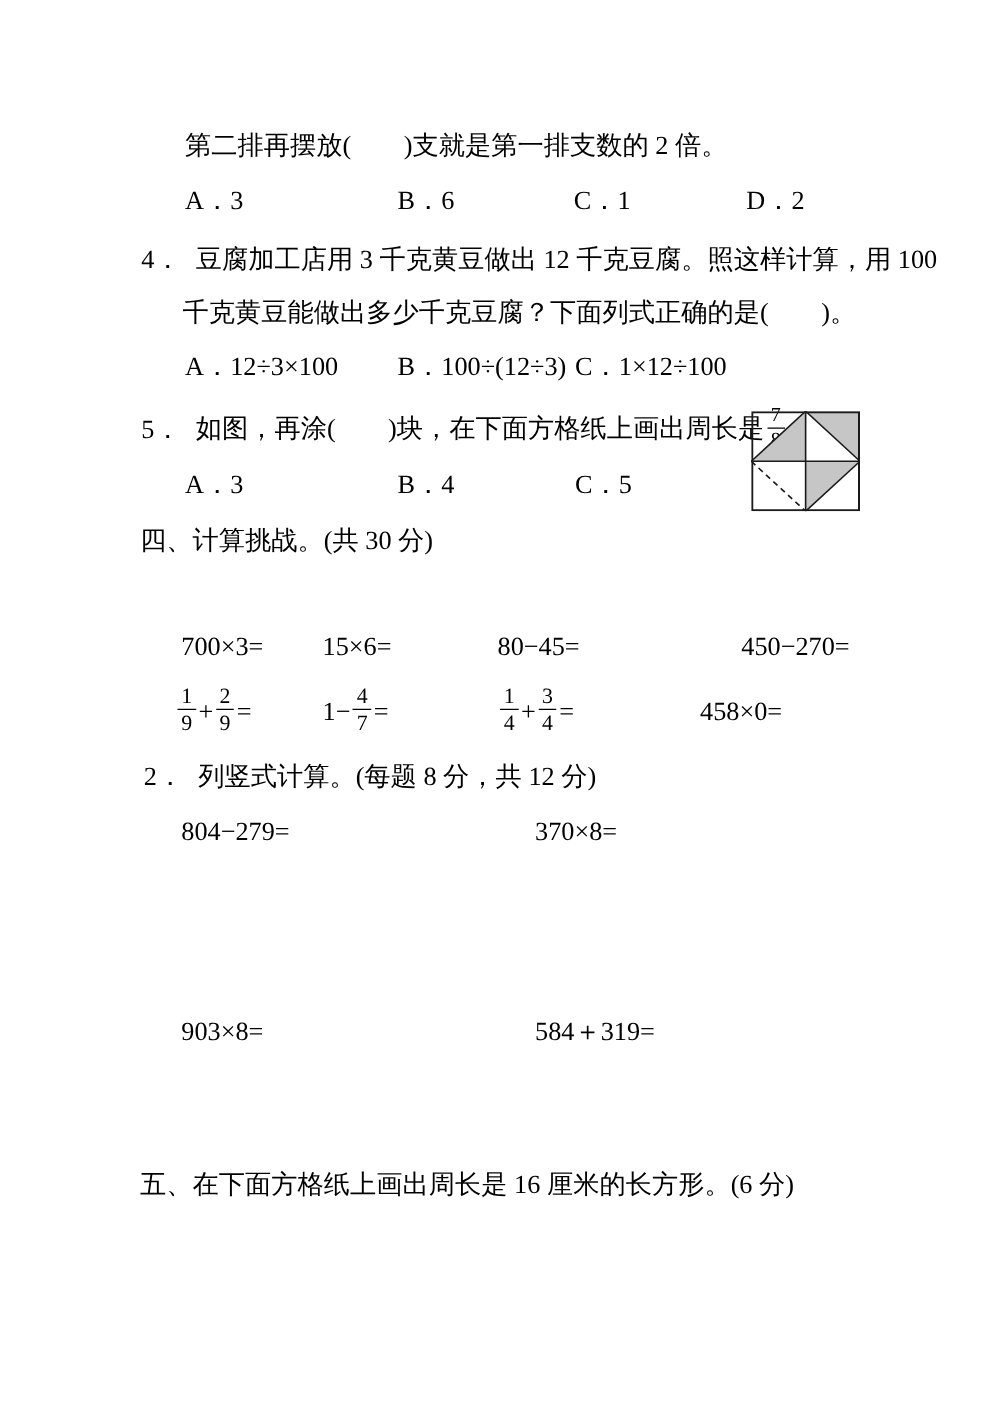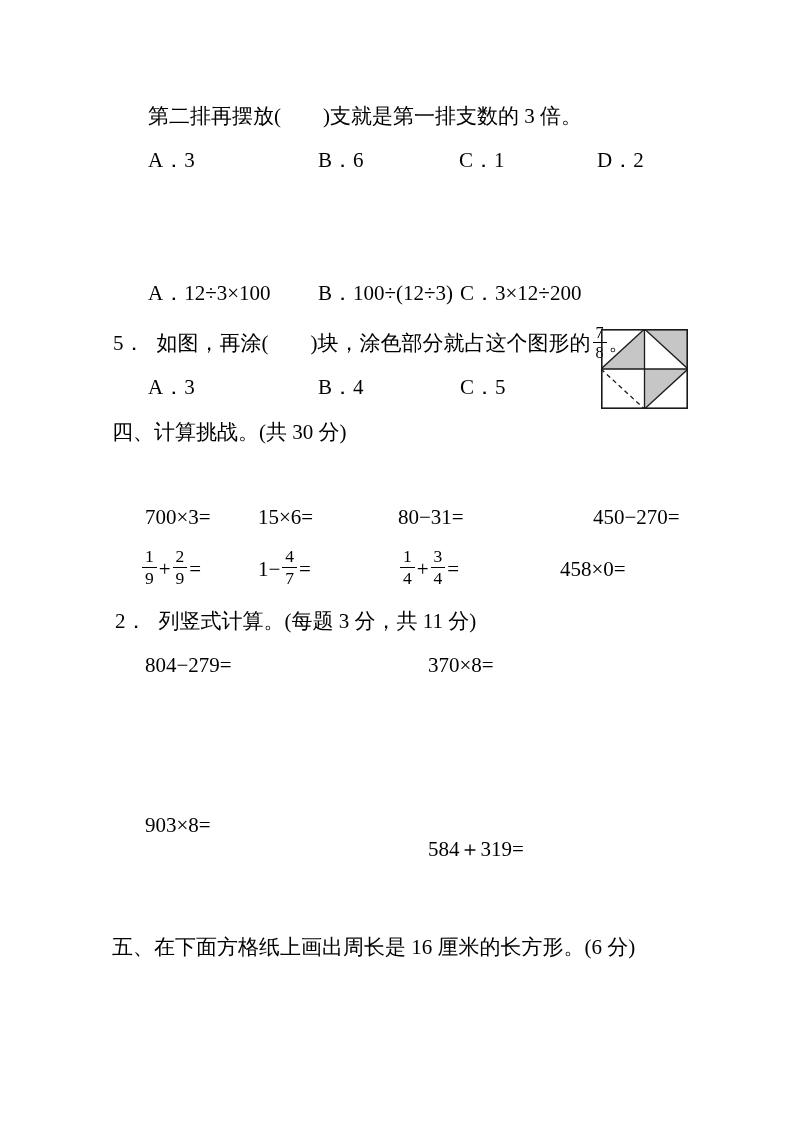--- a/index.html
+++ b/index.html
@@ -30,32 +30,36 @@
   .frac .fd{display:block;padding-top:1px;}
   .exprrow{display:flex;align-items:center;height:52px;}
   .figwrap{position:absolute;}
   .figwrap svg{display:block;}
 </style>
 </head>
 <body>
 
 <div class="page">
 
-  <div class="abs" style="left:148px;top:103px">第二排再摆放(　　)支就是第一排支数的 3 倍。</div>
+  <div class="abs" style="left:148px;top:103px">第二排再摆放(　　)支就是第一排支数的 2 倍。</div>
   <div class="abs" style="left:148px;top:147px">A．3</div>
   <div class="abs" style="left:318px;top:147px">B．6</div>
   <div class="abs" style="left:459px;top:147px">C．1</div>
   <div class="abs" style="left:597px;top:147px">D．2</div>
 
+  <div class="abs" style="left:113px;top:194px">
+    <span class="qnum">4．</span><span>豆腐加工店用 3 千克黄豆做出 12 千克豆腐。照这样计算，用 100</span>
+  </div>
+  <div class="abs" style="left:146px;top:237px">千克黄豆能做出多少千克豆腐？下面列式正确的是(　　)。</div>
   <div class="abs" style="left:148px;top:280px">A．12÷3×100</div>
   <div class="abs" style="left:318px;top:280px">B．100÷(12÷3)</div>
-  <div class="abs" style="left:460px;top:280px">C．3×12÷200</div>
+  <div class="abs" style="left:460px;top:280px">C．1×12÷100</div>
 
   <div class="abs" style="left:113px;top:326px">
-    <span class="qnum">5．</span><span>如图，再涂(　　)块，涂色部分就占这个图形的</span><span class="frac" style="font-size:16px"><span class="fn">7</span><span class="fd">8</span></span><span>。</span>
+    <span class="qnum">5．</span><span>如图，再涂(　　)块，在下面方格纸上画出周长是</span><span class="frac" style="font-size:16px"><span class="fn">7</span><span class="fd">8</span></span><span>。</span>
   </div>
   <div class="abs" style="left:148px;top:374px">A．3</div>
   <div class="abs" style="left:318px;top:374px">B．4</div>
   <div class="abs" style="left:460px;top:374px">C．5</div>
 
   <div class="figwrap" style="left:601px;top:329px">
     <svg width="87" height="80" viewBox="0 0 87 80">
       <polygon points="0,40 43.5,0 43.5,40" fill="#c6c6c6"></polygon>
       <polygon points="43.5,0 87,0 87,40" fill="#c6c6c6"></polygon>
       <polygon points="43.5,40 87,40 43.5,80" fill="#c6c6c6"></polygon>
@@ -67,21 +71,21 @@
       <line x1="0" y1="40" x2="43.5" y2="80" stroke-width="1.3" stroke-dasharray="4.5 3.5" stroke="#1a1a1a"></line>
       <rect x="0.8" y="0.8" width="85.4" height="78.4" fill="none" stroke-width="1.6" stroke="#1a1a1a"></rect>
     </svg>
   </div>
 
   <div class="abs" style="left:112px;top:419px">四、计算挑战。(共 30 分)</div>
 
 
   <div class="abs" style="left:145px;top:504px">700×3=</div>
   <div class="abs" style="left:258px;top:504px">15×6=</div>
-  <div class="abs" style="left:398px;top:504px">80−31=</div>
+  <div class="abs" style="left:398px;top:504px">80−45=</div>
   <div class="abs" style="left:593px;top:504px">450−270=</div>
 
   <div class="abs exprrow" style="left:140px;top:543px">
     <span class="frac">
         <span class="fn">1</span>
         <span class="fd">9</span>
       </span>
       <span>+</span>
       <span class="frac">
         <span class="fn">2</span>
@@ -107,23 +111,23 @@
         <span class="fn">3</span>
         <span class="fd">4</span>
       </span>
       <span>=</span>
   </div>
   <div class="abs exprrow" style="left:560px;top:543px">
     <span>458×0=</span>
   </div>
 
   <div class="abs" style="left:115px;top:608px">
-    <span class="qnum">2．</span><span>列竖式计算。(每题 3 分，共 11 分)</span>
+    <span class="qnum">2．</span><span>列竖式计算。(每题 8 分，共 12 分)</span>
   </div>
 
   <div class="abs" style="left:145px;top:652px">804−279=</div>
   <div class="abs" style="left:428px;top:652px">370×8=</div>
   <div class="abs" style="left:145px;top:812px">903×8=</div>
-  <div class="abs" style="left:428px;top:836px">584＋319=</div>
+  <div class="abs" style="left:428px;top:812px">584＋319=</div>
 
   <div class="abs" style="left:112px;top:934px">五、在下面方格纸上画出周长是 16 厘米的长方形。(6 分)</div>
 
 </div>
 
 </body></html>

